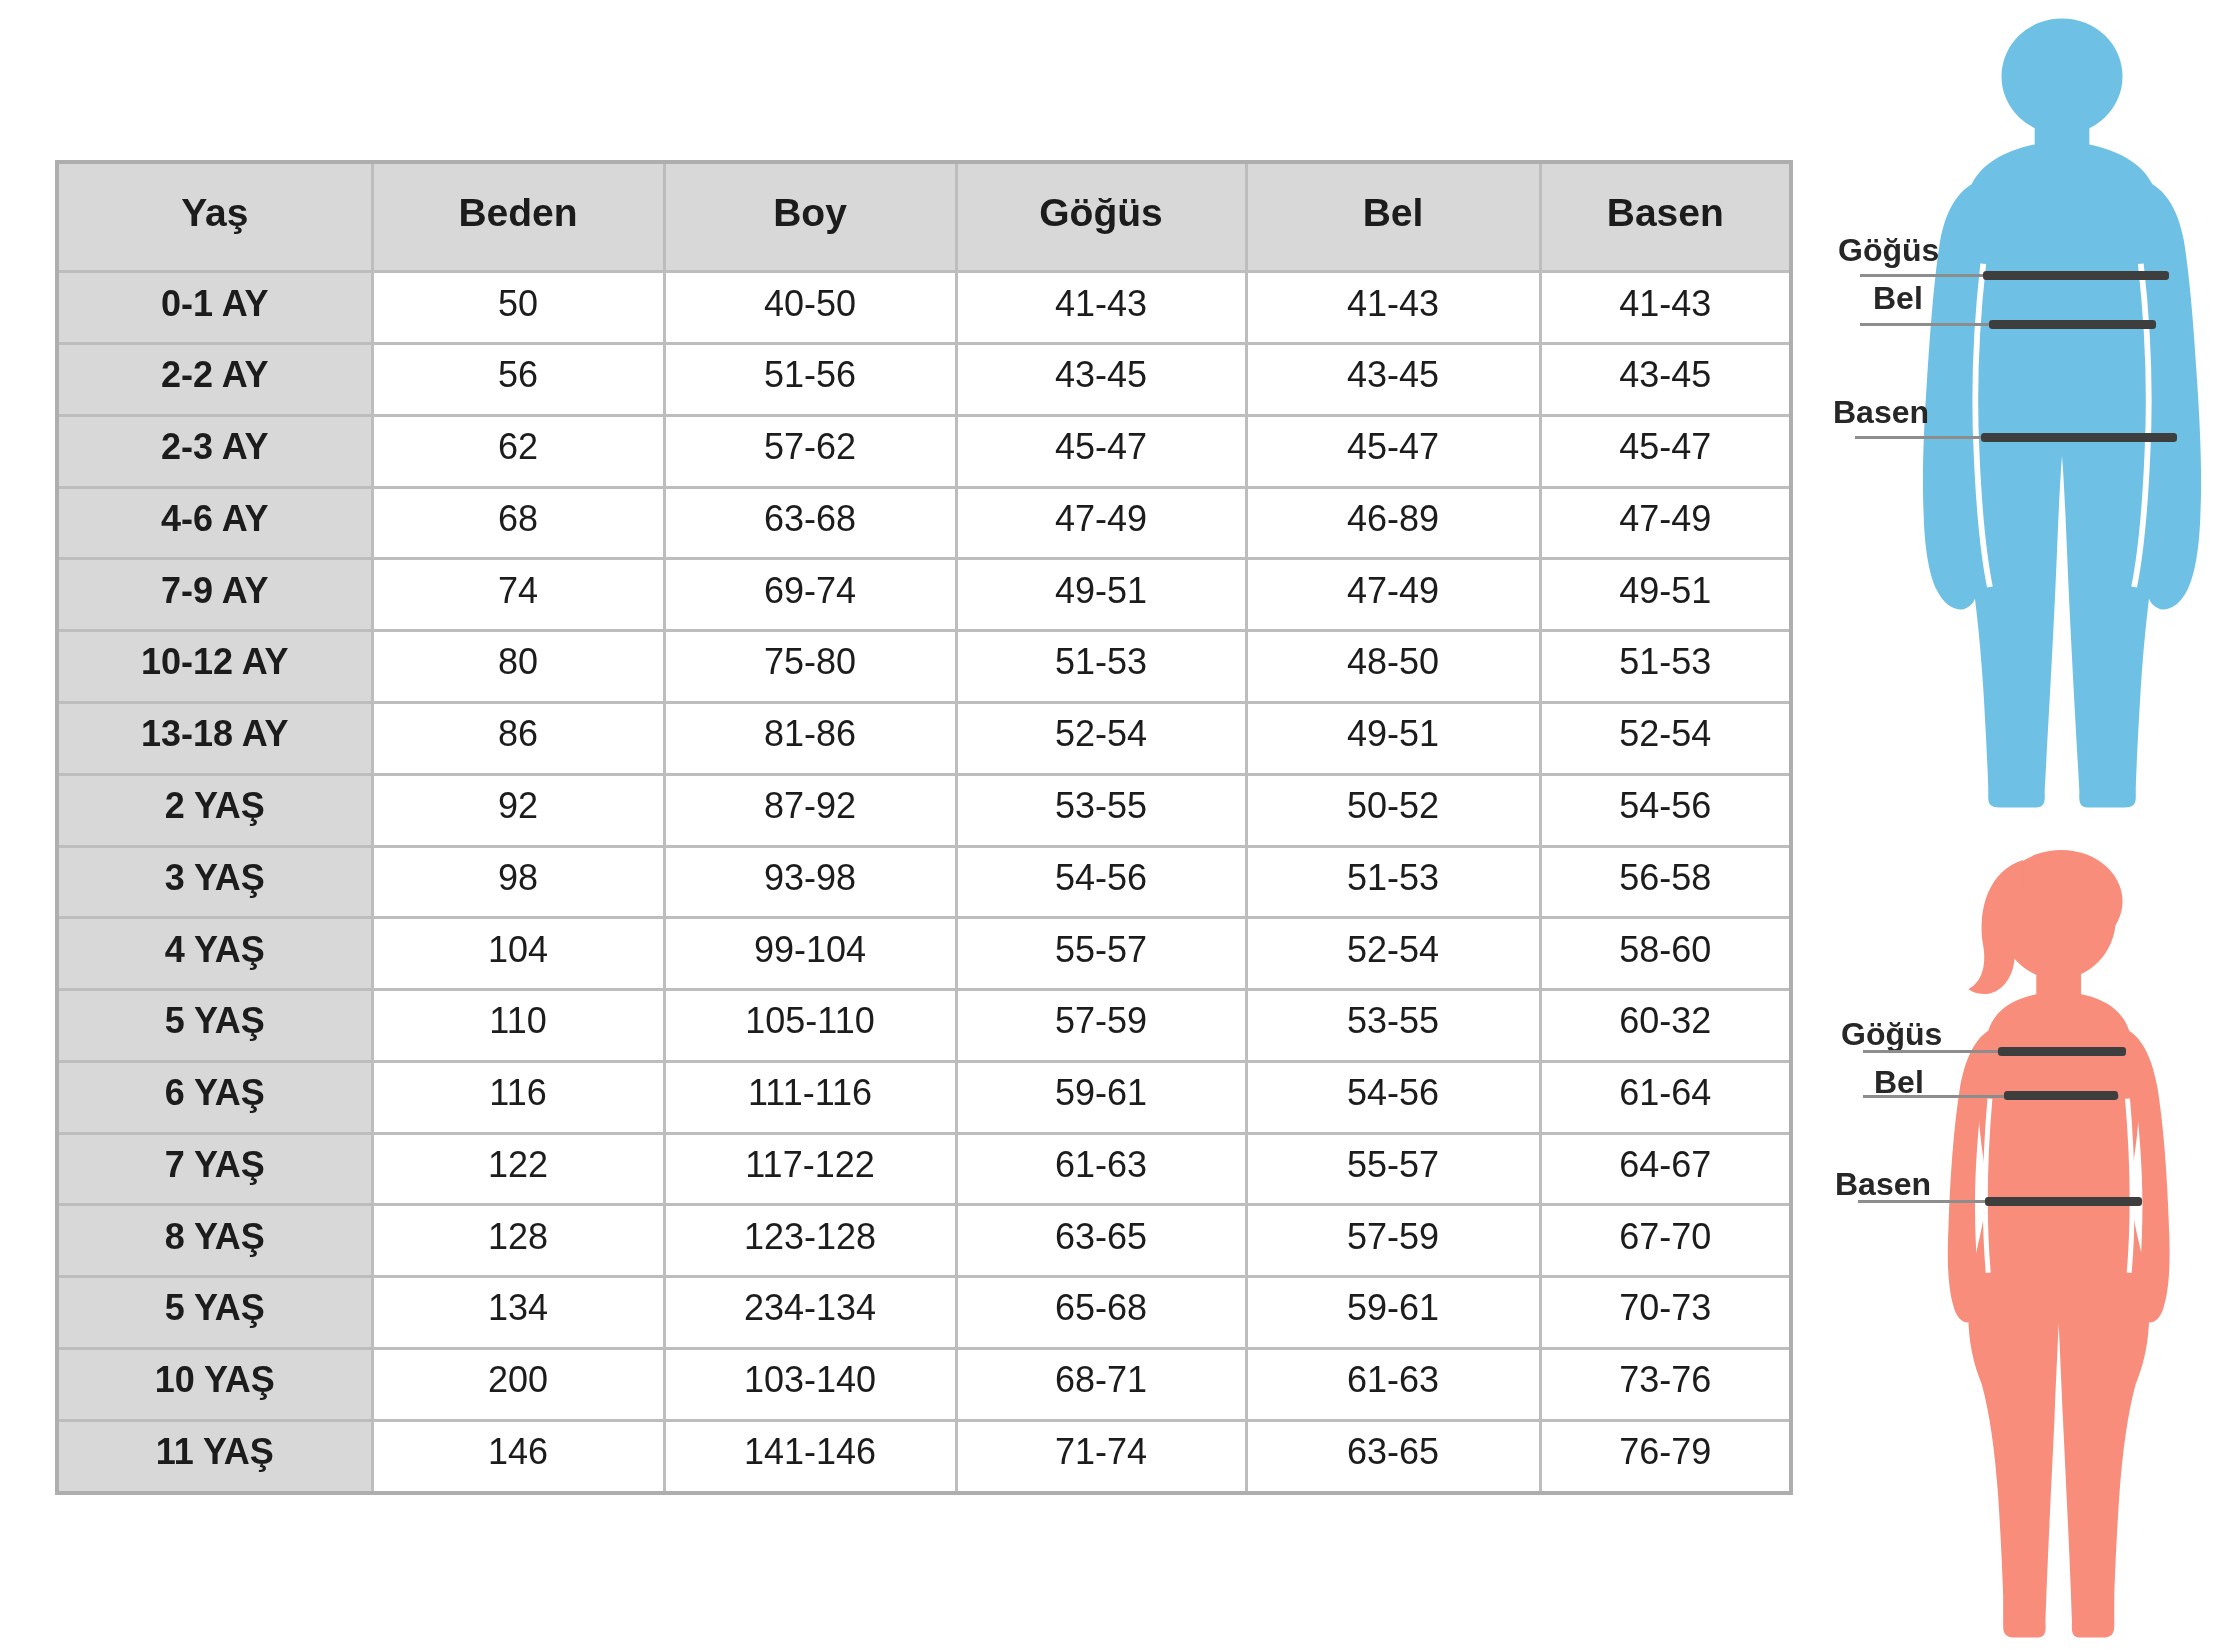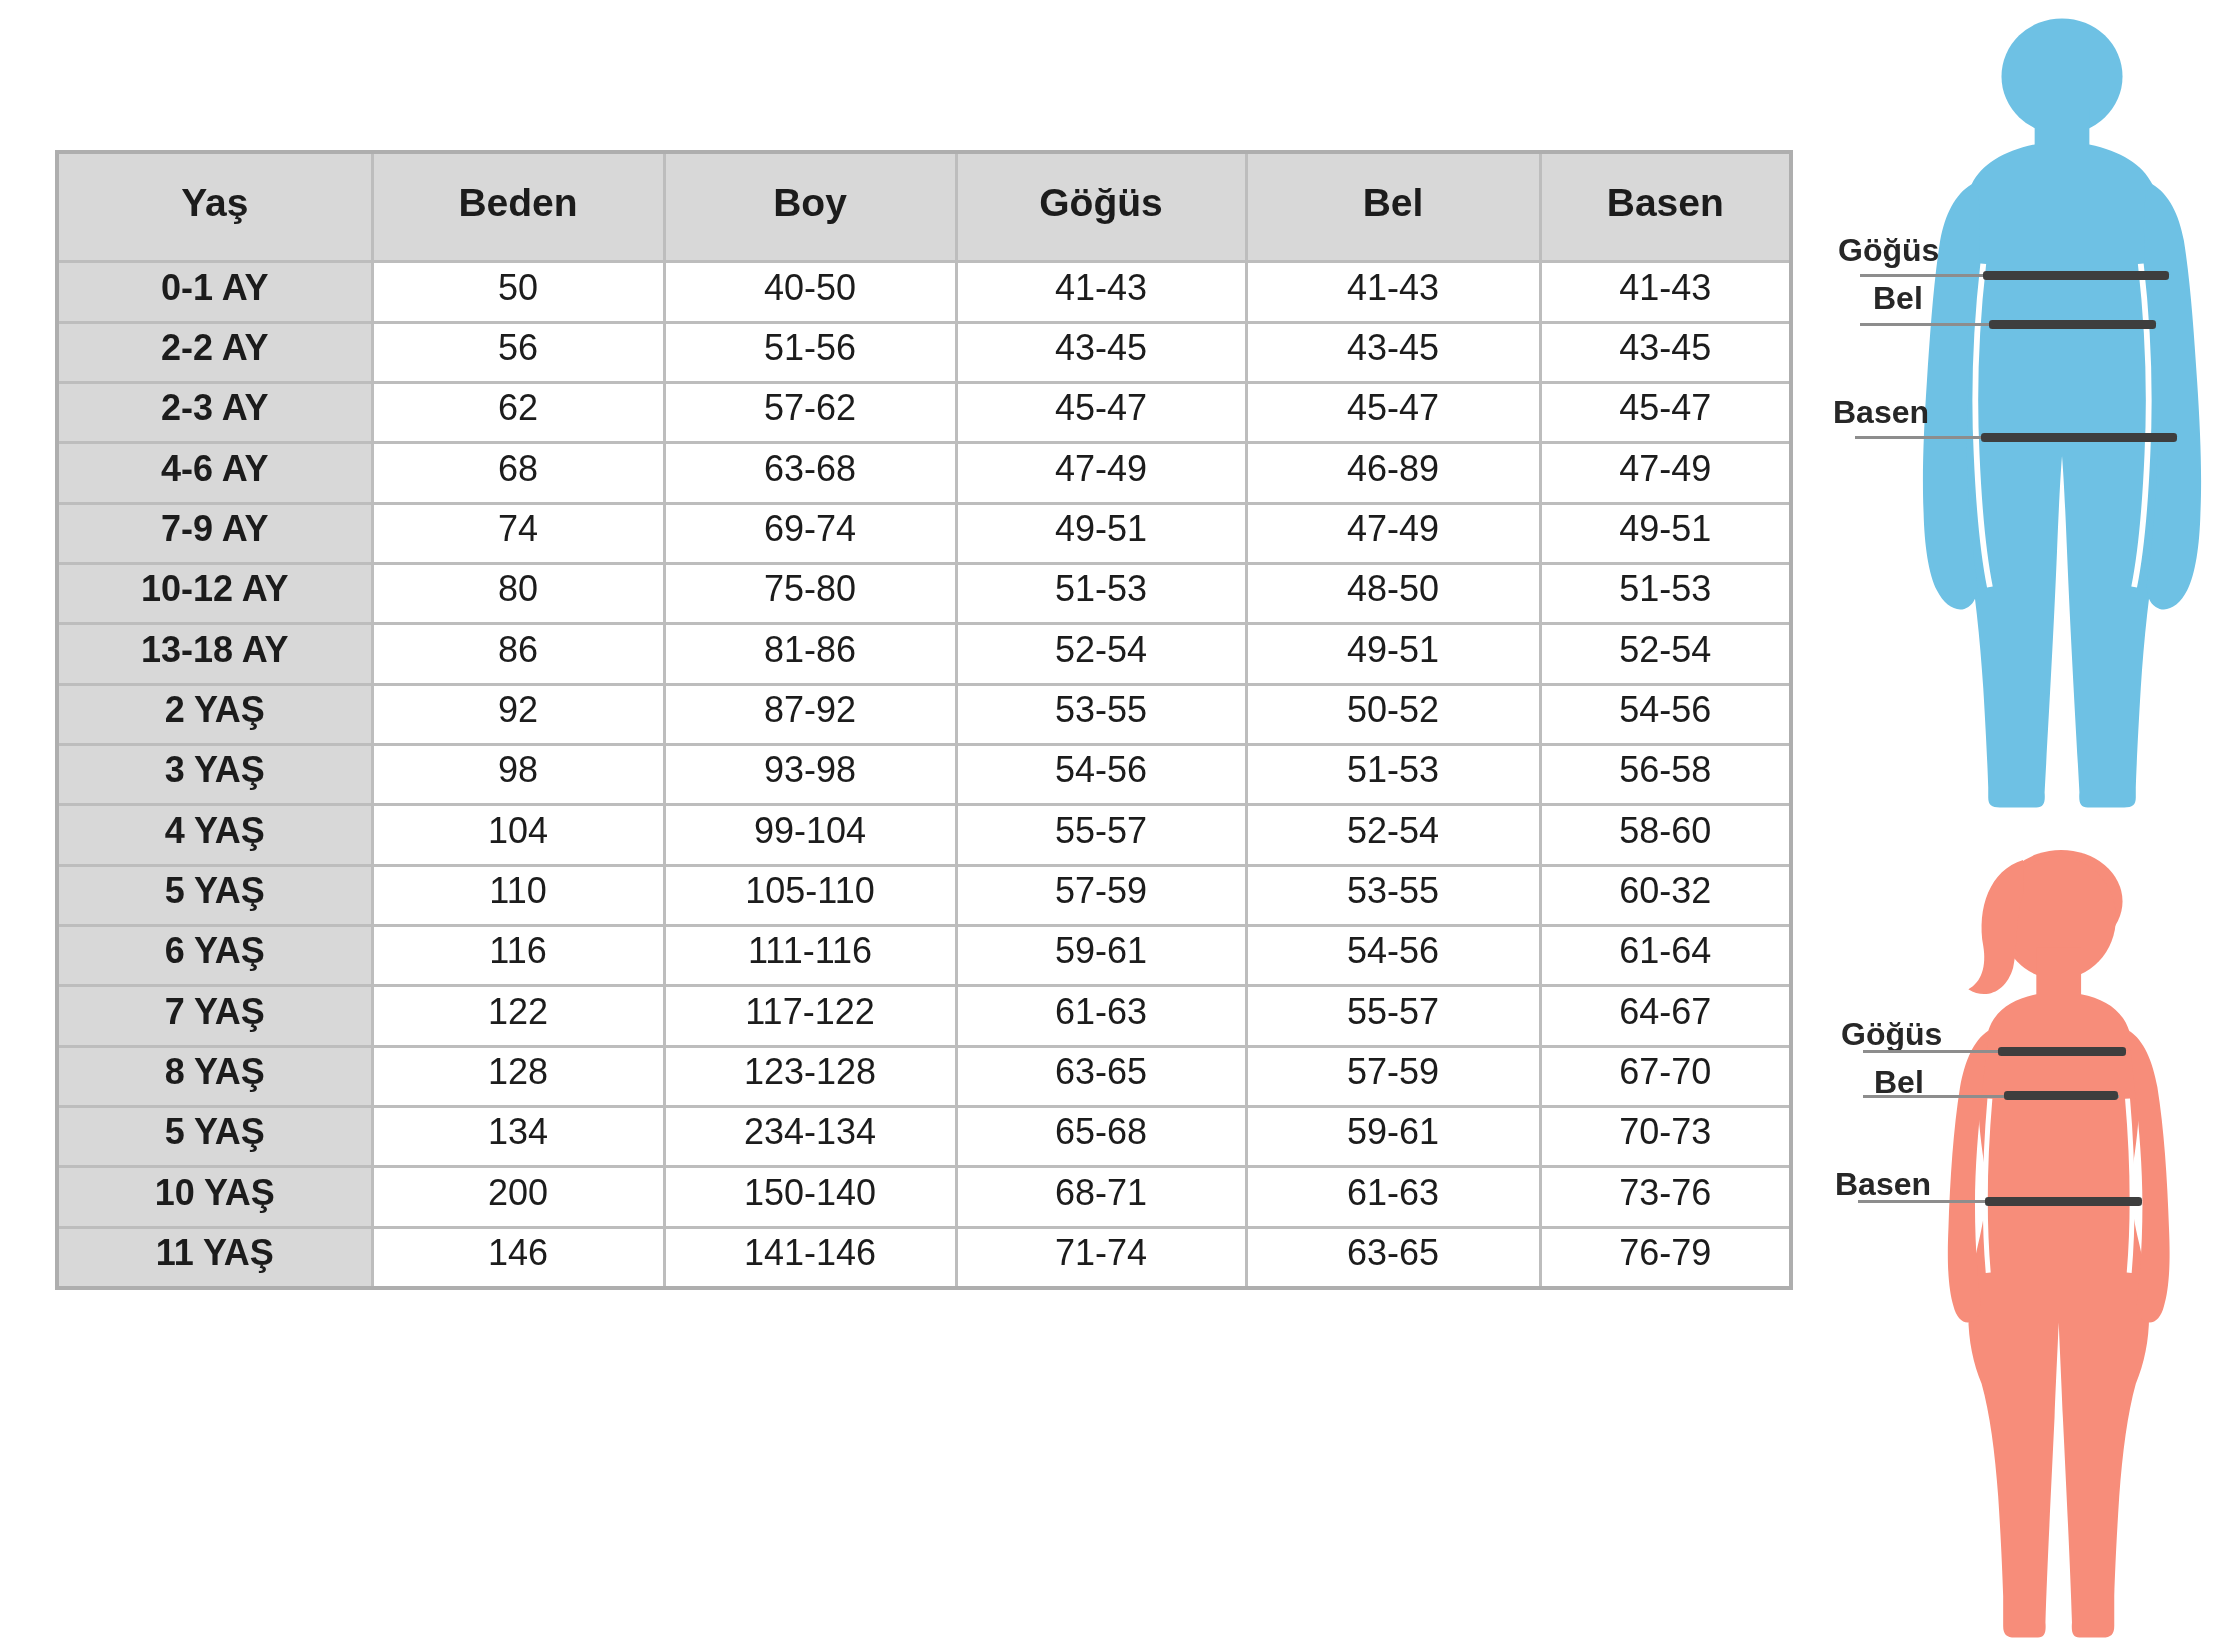--- a/index.html
+++ b/index.html
@@ -2,21 +2,21 @@
 <html style="font-size:13.3px"><head>
 <meta charset="utf-8">
 <style>
   html,body{margin:0;padding:0;background:#ffffff;}
   .canvas{
     position:relative;width:2227px;height:1650px;background:#ffffff;
     font-family:"Liberation Sans",sans-serif;overflow:hidden;
   }
   
   table.size-table{
-    position:absolute;left:55px;top:150px;width:1735px;height:1140px;
+    position:absolute;left:55px;top:160px;width:1735px;height:1335px;
     border-collapse:collapse;table-layout:fixed;
     border:4.1px solid #aeaeae;
   }
   .size-table th,.size-table td{
     border:3.3px solid #bdbdbd;text-align:center;vertical-align:middle;
     color:#1c1c1c;overflow:hidden;padding:0 0 8.3px 0;
   }
   .size-table thead th{
     height:98px;background:#d8d8d8;font-size:39px;font-weight:bold;
   }
@@ -174,21 +174,21 @@
           <th>5 YAŞ</th>
           <td>134</td>
           <td>234-134</td>
           <td>65-68</td>
           <td>59-61</td>
           <td>70-73</td>
         </tr>
         <tr>
           <th>10 YAŞ</th>
           <td>200</td>
-          <td>150-140</td>
+          <td>103-140</td>
           <td>68-71</td>
           <td>61-63</td>
           <td>73-76</td>
         </tr>
         <tr>
           <th>11 YAŞ</th>
           <td>146</td>
           <td>141-146</td>
           <td>71-74</td>
           <td>63-65</td>

